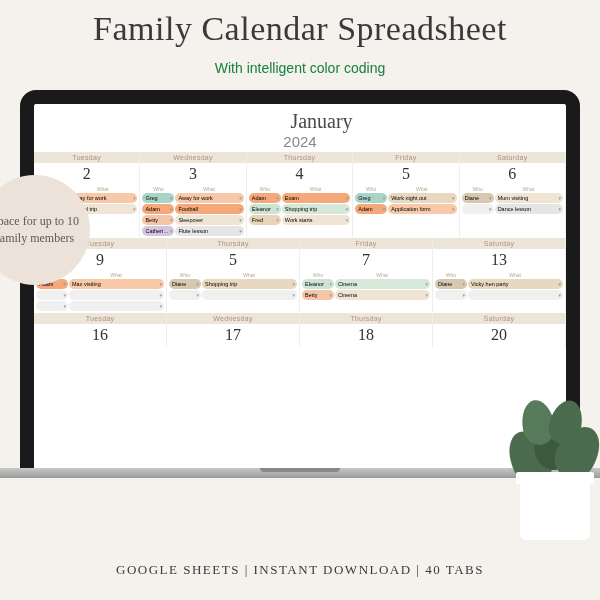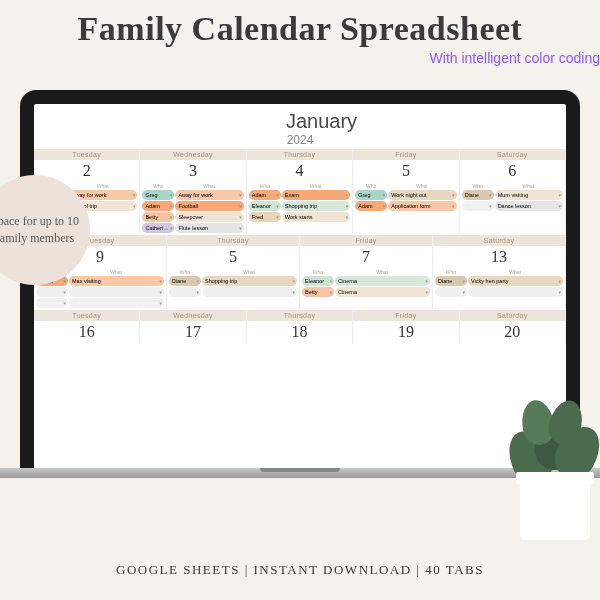--- a/index.html
+++ b/index.html
@@ -4,43 +4,43 @@
 <style>
 * { margin: 0; padding: 0; box-sizing: border-box; }
 body {
   width: 600px; height: 600px;
   background: #f5f1ec;
   font-family: Georgia, 'Times New Roman', serif;
   position: relative;
   overflow: hidden;
 }
 .header { text-align: center; padding: 10px 0 4px; }
-.title { font-size: 34px; color: #3a3a3a; font-weight: 700; letter-spacing: 0.5px; }
-.subtitle { font-size: 14px; color: #8b5cf6; font-family: -apple-system, Helvetica, Arial, sans-serif; margin-top: 2px; text-align: right; }
+.title { font-size: 34px; color: #3a3a3a; font-weight: 400; letter-spacing: 0.5px; }
+.subtitle { font-size: 14px; color: #15803d; font-family: -apple-system, Helvetica, Arial, sans-serif; margin-top: 12px; }
 
 .laptop {
   position: absolute;
   left: 50%; transform: translateX(-50%);
   top: 90px;
   width: 560px; height: 380px;
   background: #1a1a1a;
   border-radius: 16px 16px 0 0;
   padding: 14px 14px 0 14px;
 }
 .screen {
   width: 100%; height: 100%;
   background: #fff;
   border-radius: 2px;
   overflow: hidden;
   font-family: -apple-system, Helvetica, Arial, sans-serif;
   position: relative;
 }
 .month-head { text-align: center; padding: 6px 0 2px; }
-.month { font-family: Liberation Sans, sans-serif; font-size: 20px; color: #4a4a4a; margin-left: 43px; }
-.year { font-size: 12px; color: #888; }
+.month { font-family: Liberation Serif, serif; font-size: 20px; color: #4a4a4a; margin-left: 43px; }
+.year { font-size: 15px; color: #888; }
 
 .week {
   display: flex;
   width: 100%;
   margin-bottom: 1px;
 }
 .day-col {
   flex: 1;
   border-right: 1px solid #eee;
   min-width: 0;
@@ -349,24 +349,20 @@
           </div>
           <div class="day-col">
             <div class="day-head">Wednesday</div>
             <div class="day-num">17</div>
           </div>
           <div class="day-col">
             <div class="day-head">Thursday</div>
             <div class="day-num">18</div>
           </div>
           <div class="day-col">
-            <div class="day-head">Friday</div>
-            <div class="day-num">19</div>
-          </div>
-          <div class="day-col">
             <div class="day-head">Saturday</div>
             <div class="day-num">20</div>
           </div>
         </div>
       </div>
   </div>
 </div>
 <div class="laptop-base">
     <div class="notch"></div>
   </div>

